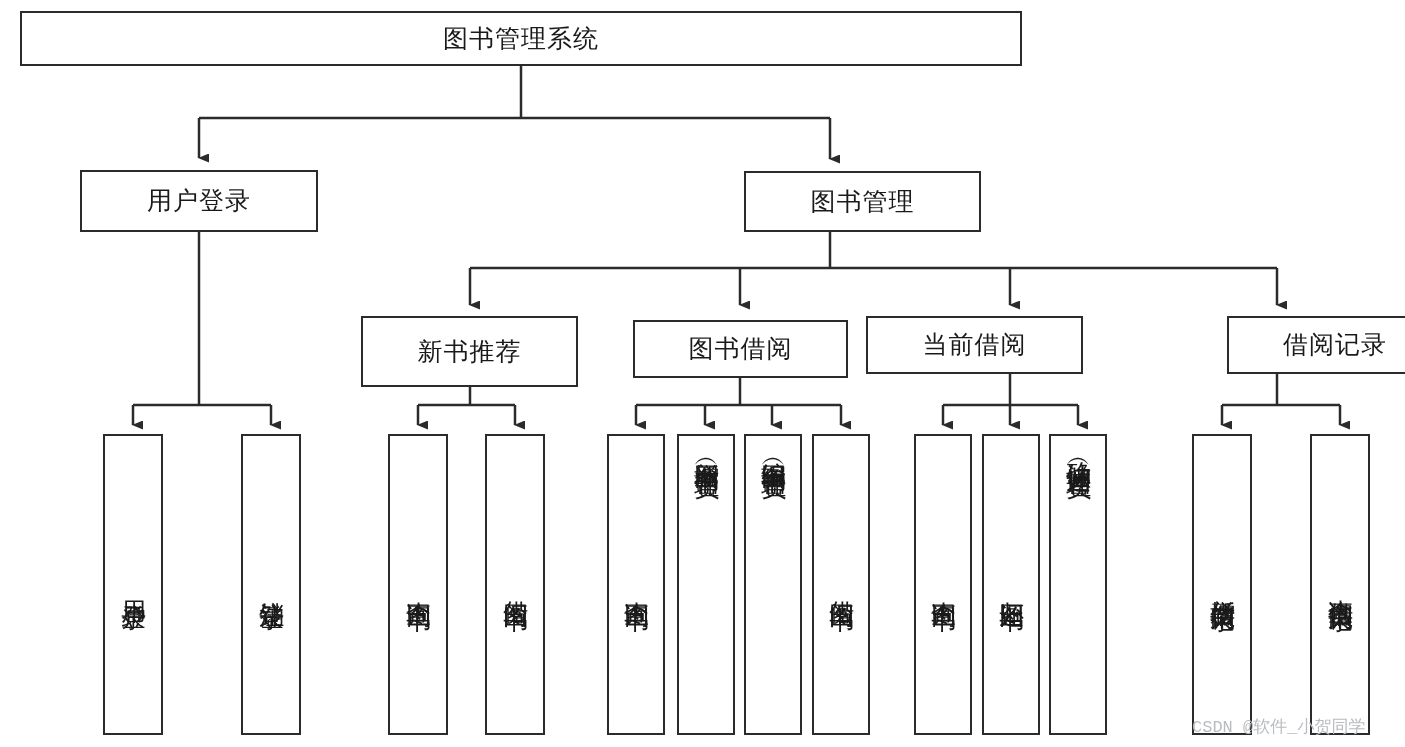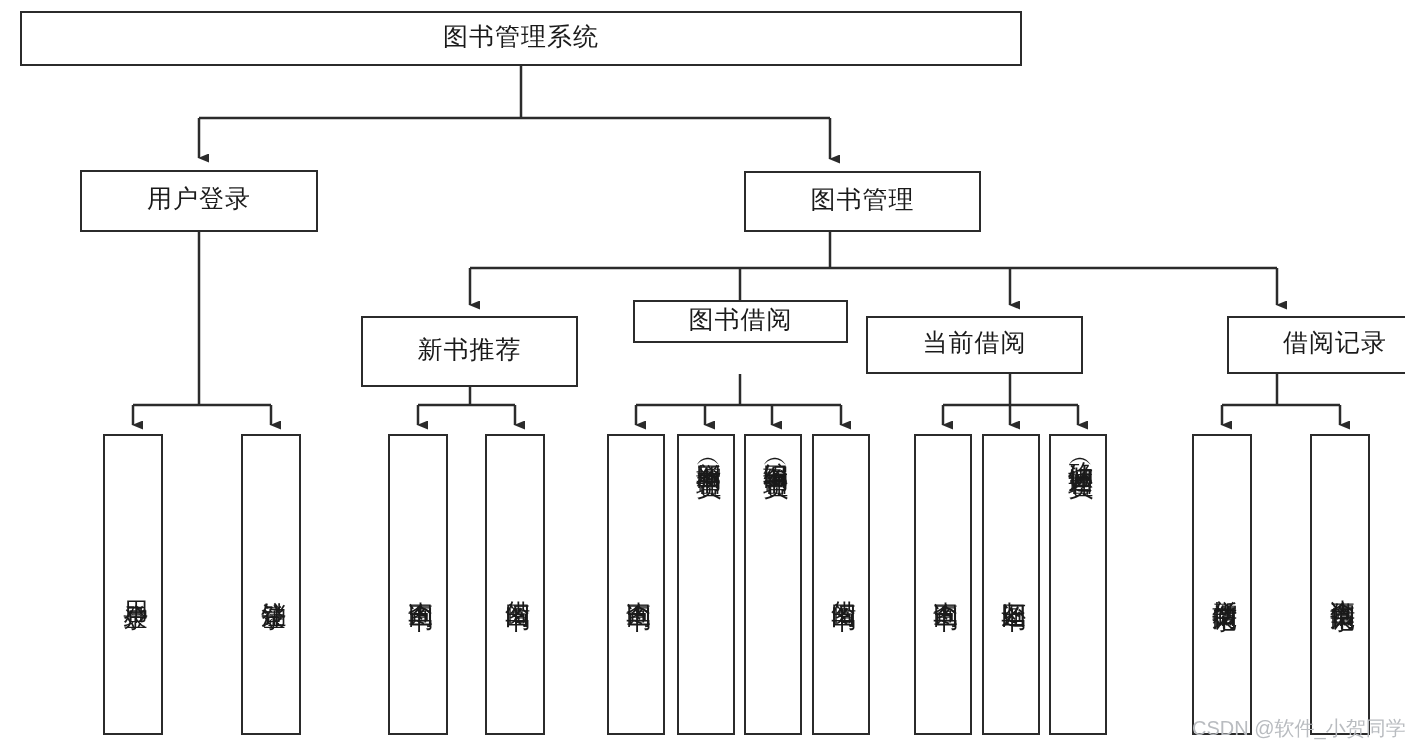--- a/index.html
+++ b/index.html
@@ -34,21 +34,20 @@
     display: flex;
     align-items: center;
     justify-content: center;
     color: #1a1a1a;
   }
   .node .lbl {
     display: block;
     text-align: center;
     line-height: 1.18;
     white-space: nowrap;
-    font-family: Liberation Mono, monospace;
   }
   
   .node.h .lbl {
     font-size: 25px;
     letter-spacing: 1px;
   }
   .node.root .lbl { font-size: 25px; }
   
   .node.v {
     align-items: flex-start;
@@ -63,23 +62,23 @@
     letter-spacing: 2px;
     white-space: nowrap;
   }
   .node.v.mid {
     align-items: center;
     padding-top: 0;
   }
   .watermark {
     position: absolute;
     color: #b9bcc0;
-    font-size: 20px;
+    font-size: 17px;
     white-space: nowrap;
-    font-family: Liberation Sans, sans-serif;
+    font-family: Liberation Mono, monospace;
   }
 </style>
 </head>
 <body>
 
 <div id="canvas">
 
   <svg id="wires" viewBox="0 0 1405 747" xmlns="http://www.w3.org/2000/svg">
     <defs>
       <marker id="arrowhead" markerWidth="9" markerHeight="11" refX="4.5" refY="10" orient="auto" markerUnits="userSpaceOnUse">
@@ -139,21 +138,21 @@
   </div>
 
   <div class="node h" style="left:744px; top:171px; width:237px; height:61px;">
     <span class="lbl">图书管理</span>
   </div>
 
   <div class="node h" style="left:361px; top:316px; width:217px; height:71px;">
     <span class="lbl">新书推荐</span>
   </div>
 
-  <div class="node h" style="left:633px; top:300px; width:215px; height:43px;">
+  <div class="node h" style="left:633px; top:320px; width:215px; height:58px;">
     <span class="lbl">图书借阅</span>
   </div>
 
   <div class="node h" style="left:866px; top:316px; width:217px; height:58px;">
     <span class="lbl">当前借阅</span>
   </div>
 
   <div class="node h" style="left:1227px; top:316px; width:216px; height:58px;">
     <span class="lbl">借阅记录</span>
   </div>

